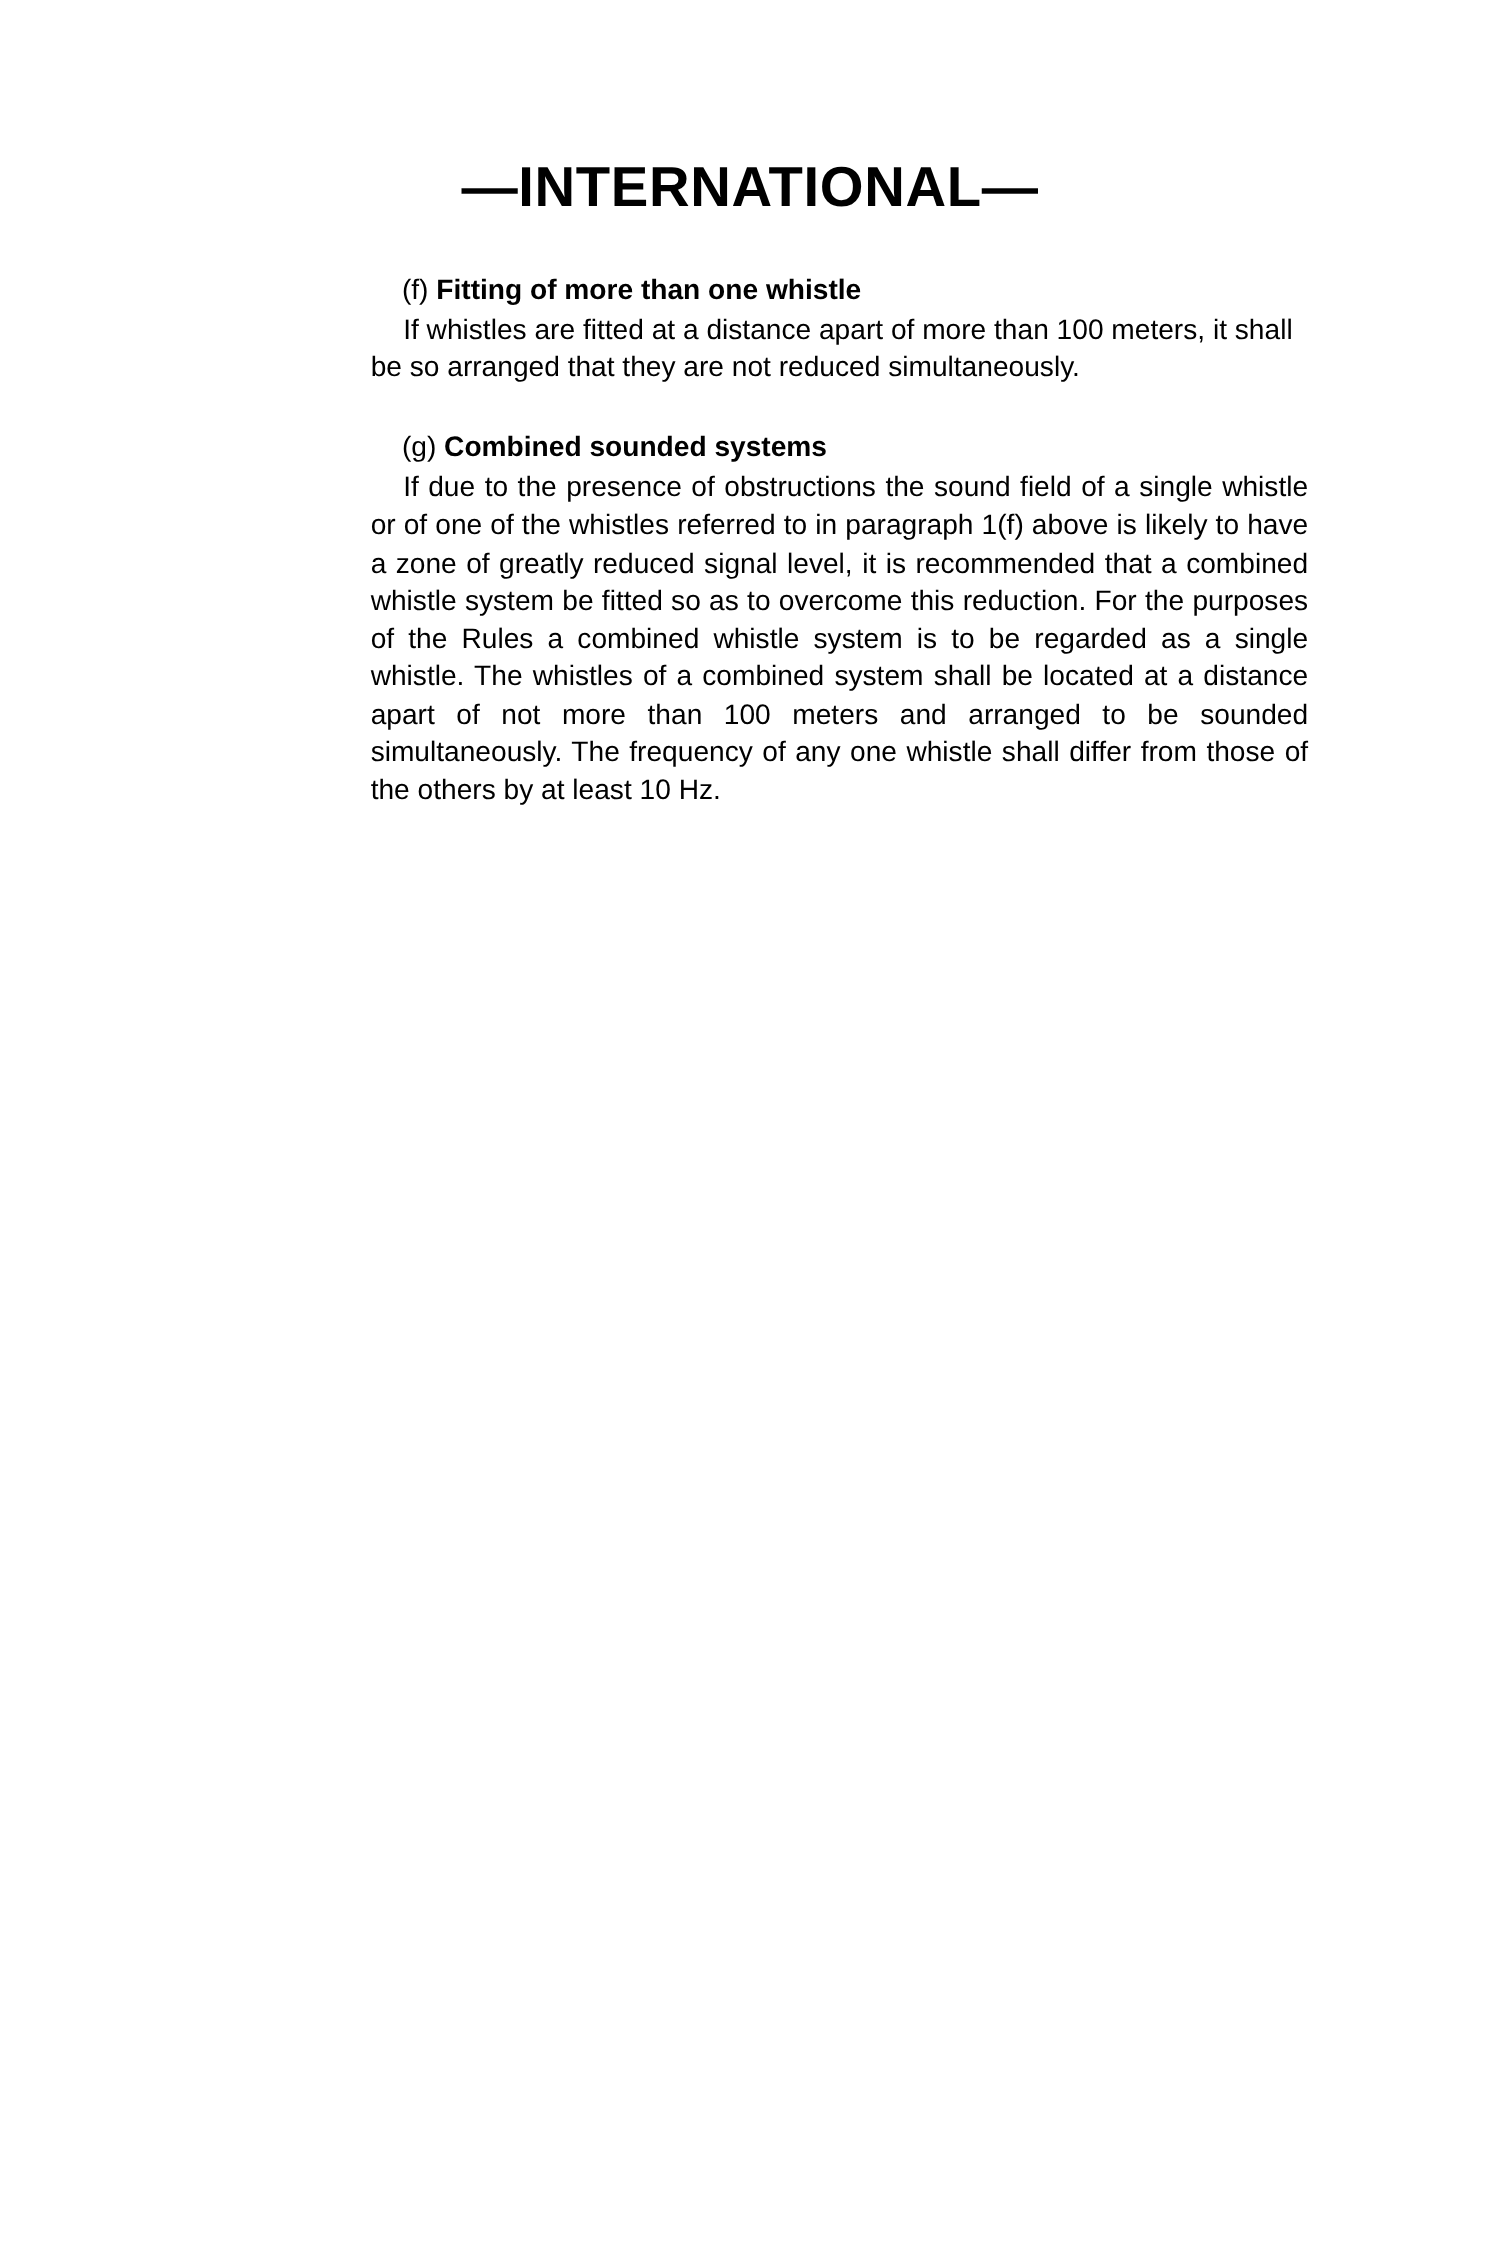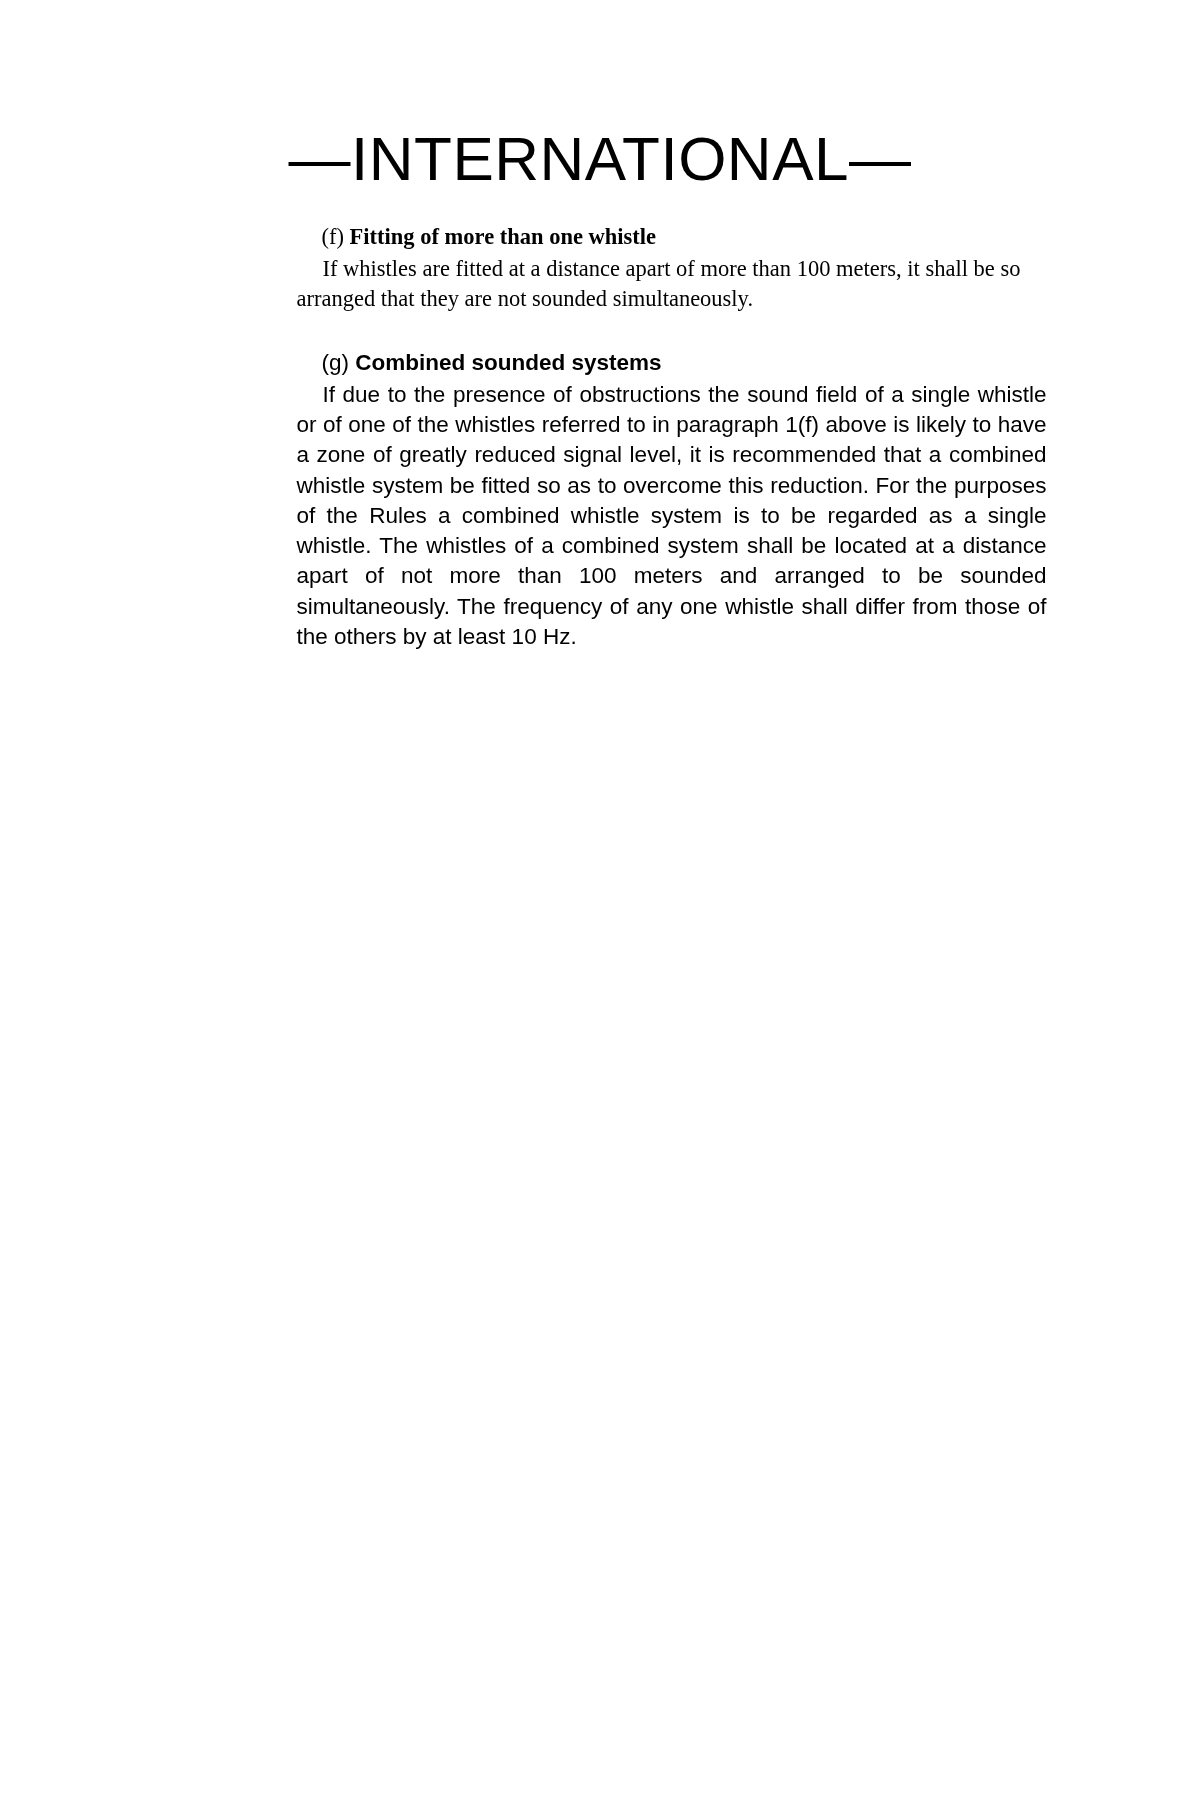--- a/index.html
+++ b/index.html
@@ -20,22 +20,22 @@
     height: 1800px;
     position: relative;
     box-sizing: border-box;
     padding: 0;
   }
   .header {
     text-align: center;
     margin-top: 126px;
   }
   .header-title {
-    font-size: 62px;
-    font-weight: 400;
+    font-size: 45px;
+    font-weight: 700;
     letter-spacing: 0.5px;
     line-height: 1.05;
     margin: 0;
   }
   .header-subtitle {
     font-size: 33px;
     font-style: italic;
     font-weight: 400;
     margin: 10px 0 0 0;
     letter-spacing: 0.2px;
@@ -48,22 +48,21 @@
     box-sizing: content-box;
   }
   .content-inner {
     width: 750px;
     margin: 0;
   }
   .section {
     margin-top: 34px;
   }
   .section:first-child {
-    margin-top: 31px;
-    font-family: Liberation Serif, serif;
+    margin-top: 44px;
   }
   .sec-heading {
     font-size: 22.5px;
     line-height: 1.32;
     margin: 0 0 2px 0;
     padding-left: 25px;
   }
   .sec-heading .label {
     font-weight: 400;
   }
@@ -92,21 +91,21 @@
   </div>
 
   <div class="content">
     <div class="content-inner">
 
       <div class="section">
         <p class="sec-heading">
           <span class="label">(f)</span>
           <span class="title">Fitting of more than one whistle</span>
         </p>
-        <p class="sec-body nojust">If whistles are fitted at a distance apart of more than 100 meters, it shall be so arranged that they are not sounded simultaneously.</p>
+        <p class="sec-body nojust">If whistles are fitted at a distance apart of more than 100 meters, it shall be so arranged that they are not reduced simultaneously.</p>
       </div>
 
       <div class="section">
         <p class="sec-heading">
           <span class="label">(g)</span>
           <span class="title">Combined sounded systems</span>
         </p>
         <p class="sec-body">If due to the presence of obstructions the sound field of a single whistle or of one of the whistles referred to in paragraph 1(f) above is likely to have a zone of greatly reduced signal level, it is recommended that a combined whistle system be fitted so as to overcome this reduction. For the purposes of the Rules a combined whistle system is to be regarded as a single whistle. The whistles of a combined system shall be located at a distance apart of not more than 100 meters and arranged to be sounded simultaneously. The frequency of any one whistle shall differ from those of the others by at least 10 Hz.</p>
       </div>
 

